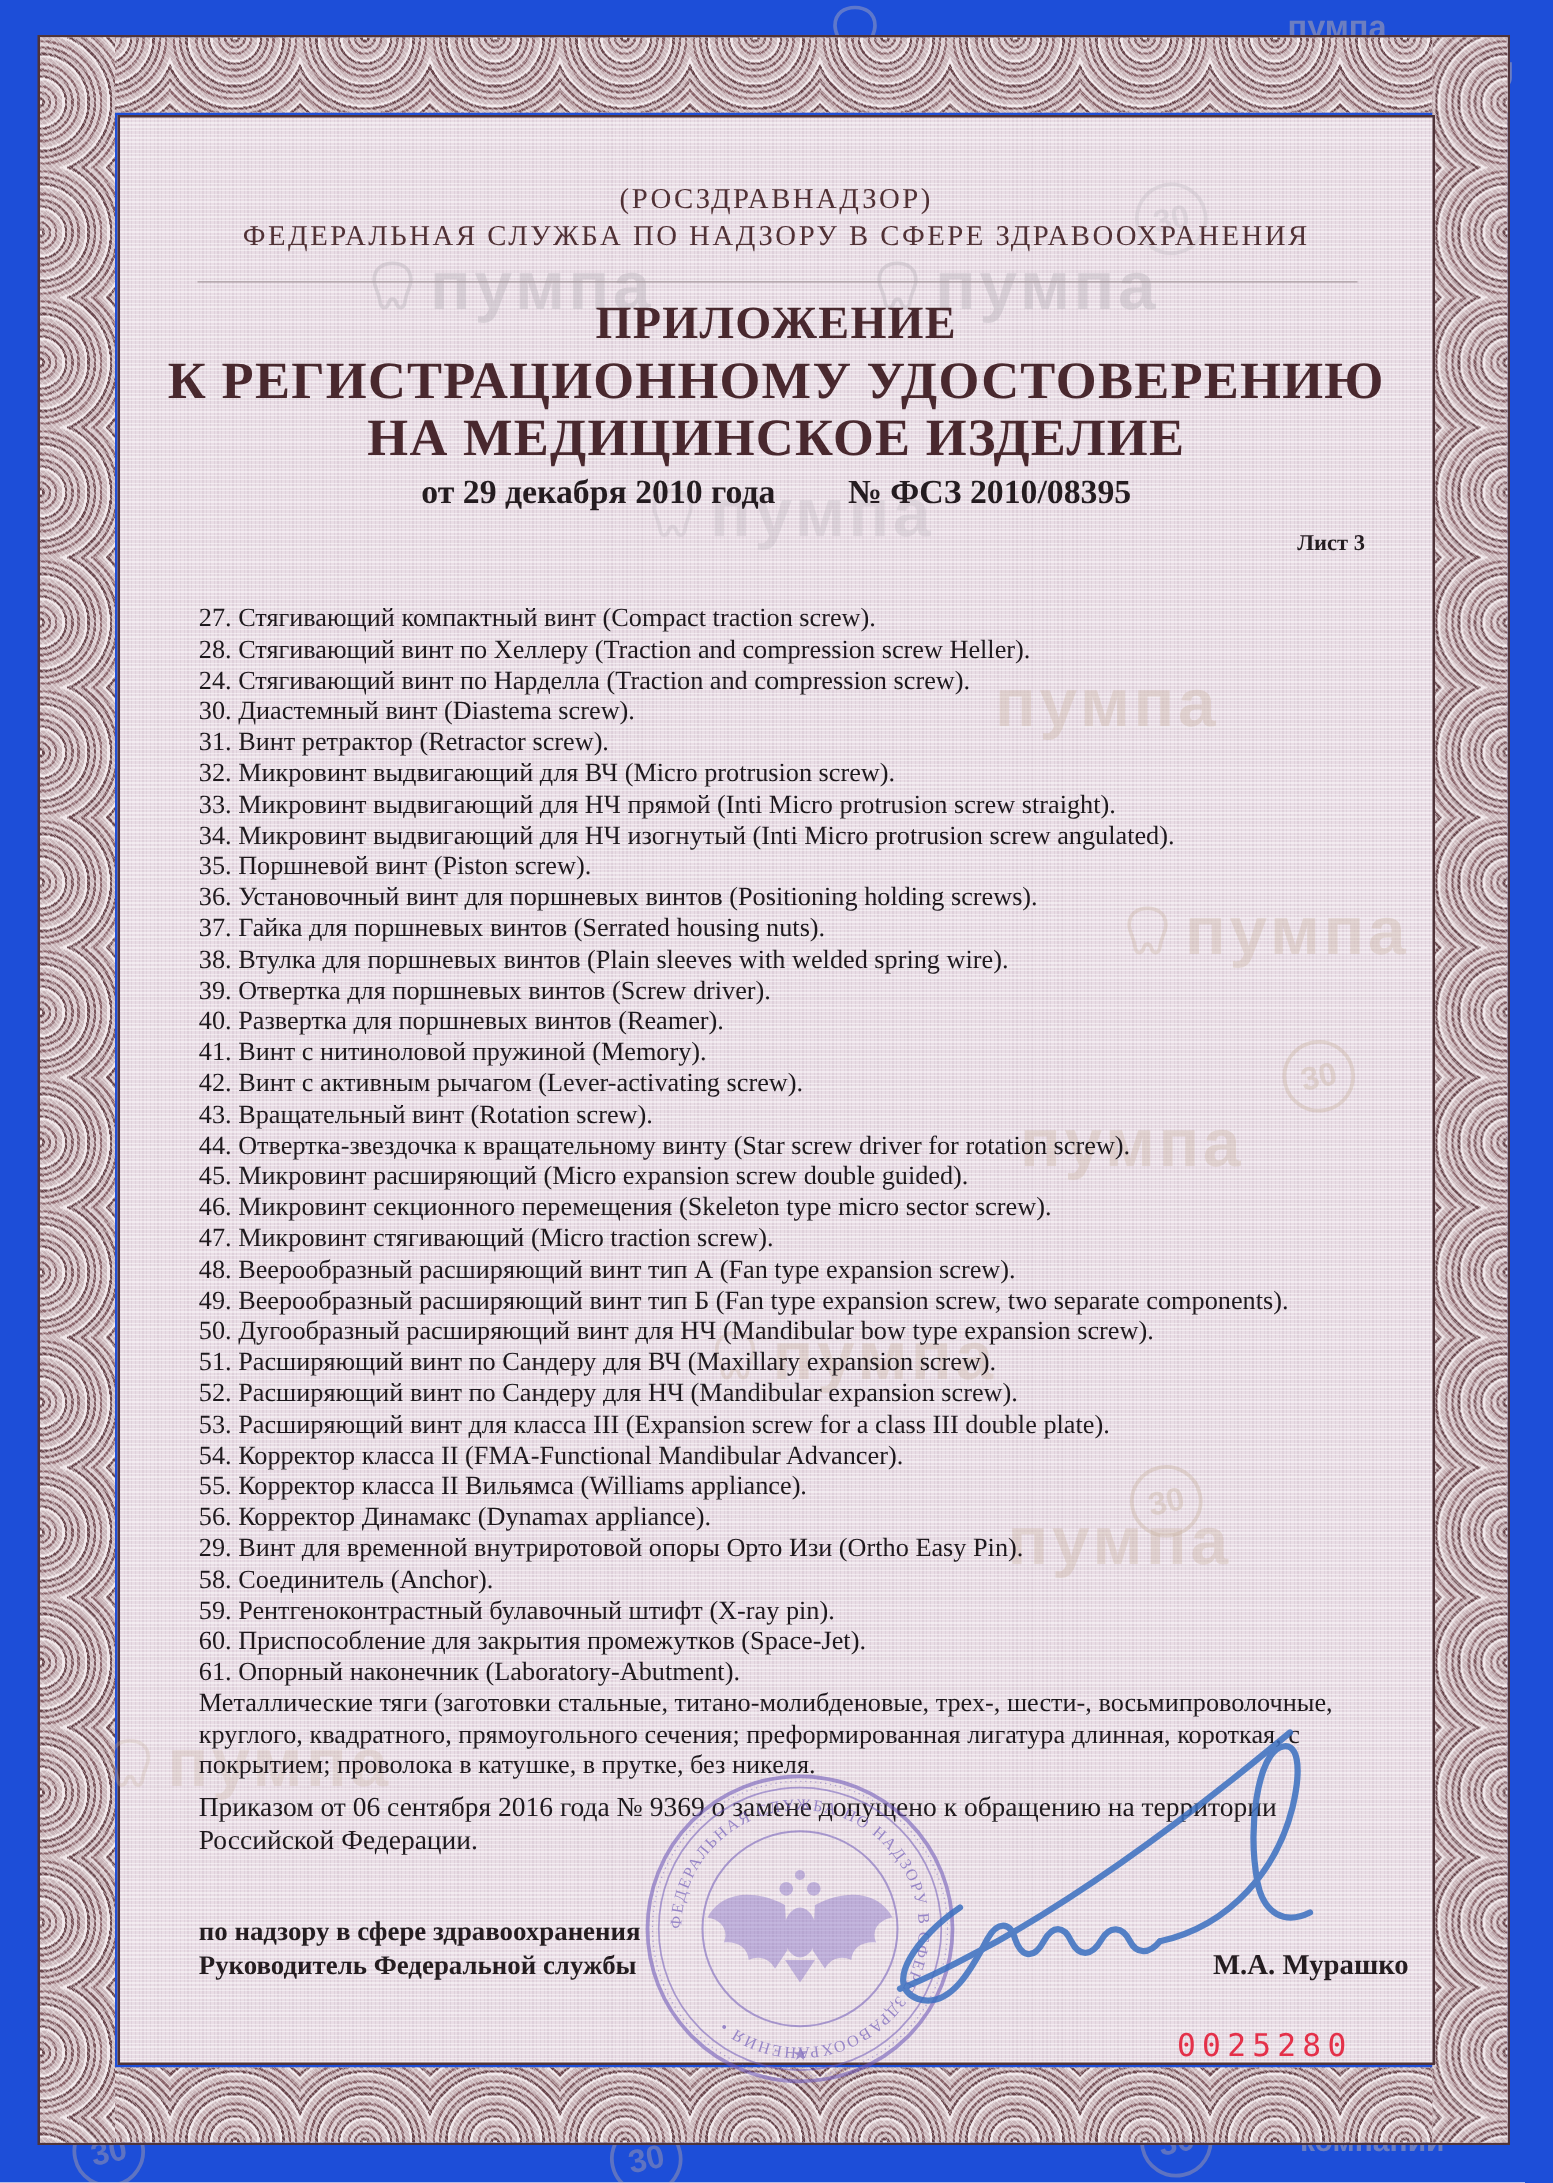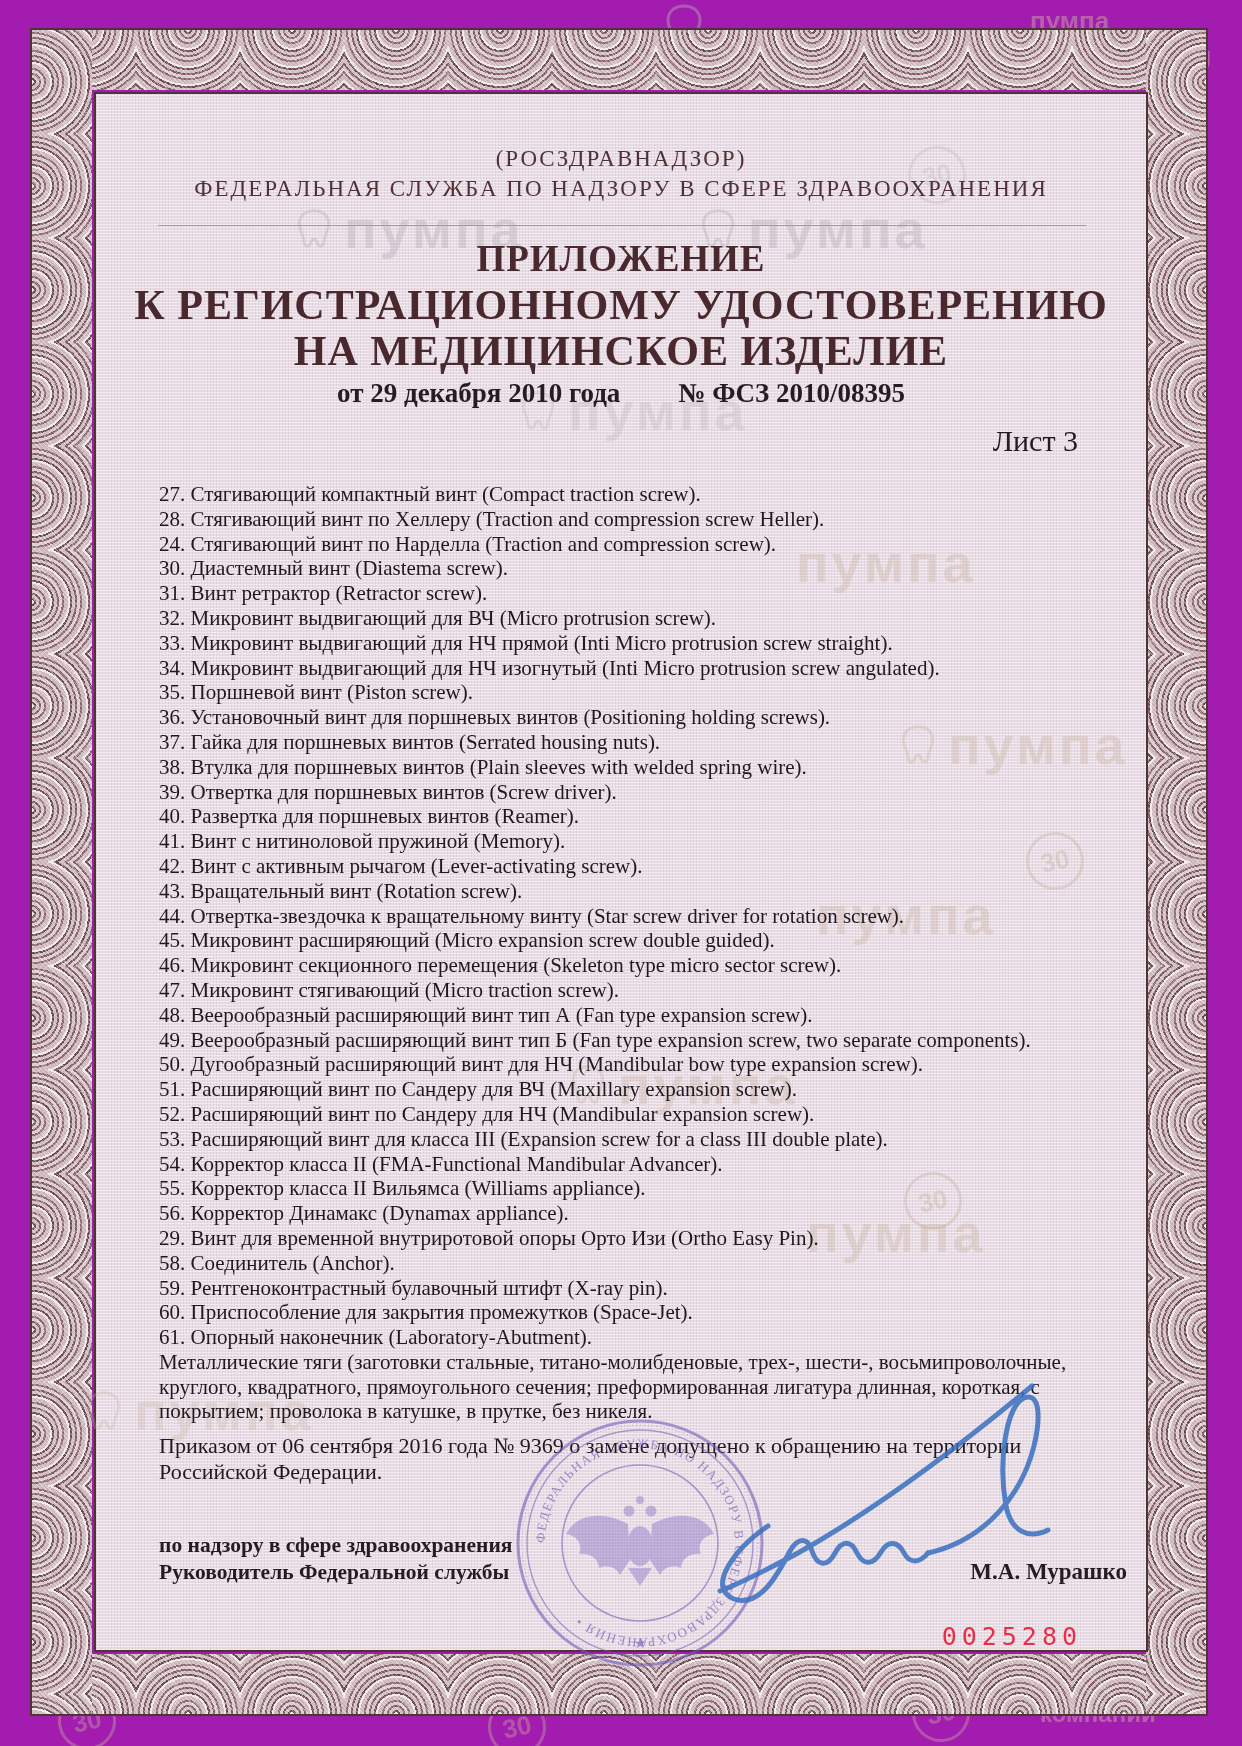--- a/index.html
+++ b/index.html
@@ -1,19 +1,19 @@
 <!DOCTYPE html>
 <html><head>
 <meta charset="utf-8">
 <style>
   html,body{margin:0;padding:0;}
   body{background:#e9e7ea;}
   .page{
     position:relative; width:1242px; height:1746px; overflow:hidden;
-    background:#a21caf;
+    background:#1d4ed8;
     font-family:"Liberation Serif", serif;
   }
   
   .frame{
     position:absolute; left:30px; top:28px; width:1178px; height:1688px;
     border:2px solid #4e3338; box-sizing:border-box; z-index:1;
   }
   .band{position:absolute; background-color:#c3afb3; box-sizing:border-box;}
   .band::after{
     content:""; position:absolute; inset:0;
@@ -45,22 +45,22 @@
     color:#503135; font-size:23px; letter-spacing:2px; line-height:30px;}
   .divider{position:absolute; top:131px; left:62px; width:928px; height:0;
     border-top:1px solid #a89ba0;}
   .title-block{position:absolute; top:142px; left:0; right:0; text-align:center;
     color:#49282e; font-weight:bold; line-height:46px;}
   .title-1{font-size:37px; letter-spacing:1px;}
   .title-2,.title-3{font-size:42px; letter-spacing:1px;}
   .doc-line{position:absolute; top:284px; left:0; right:0; text-align:center;
     color:#241c20; font-size:27px; font-weight:bold;}
   .doc-line .gap{display:inline-block; width:58px;}
-  .sheet{position:absolute; top:330px; right:68px; color:#241c20;
-    font-size:30px; font-weight:normal;}
+  .sheet{position:absolute; top:330px; right:54px; color:#241c20;
+    font-size:18px; font-weight:bold;}
   .body-text{position:absolute; top:388px; left:63px; width:940px;
     color:#1e191d; font-size:21px; line-height:24.8px;}
   .body-text .li{white-space:normal;}
   .para-metal{margin:0; max-width:940px;}
   .para-order{margin:9px 0 0 0; max-width:905px; font-size:22px; line-height:26px;}
   .sign-row{position:absolute; top:1438px; left:63px; width:968px;
     display:flex; justify-content:space-between; align-items:flex-end;
     color:#241d20; font-weight:bold; font-size:21.5px; line-height:27px;}
   .sign-name{font-size:23px; padding-bottom:1px;}
   .serial{position:absolute; top:1528px; right:64px;

